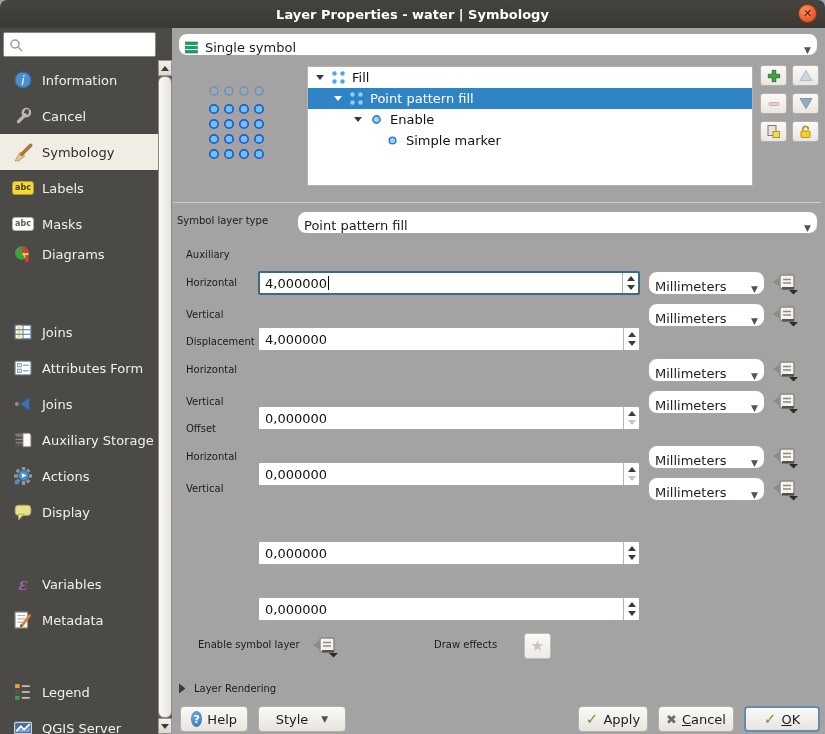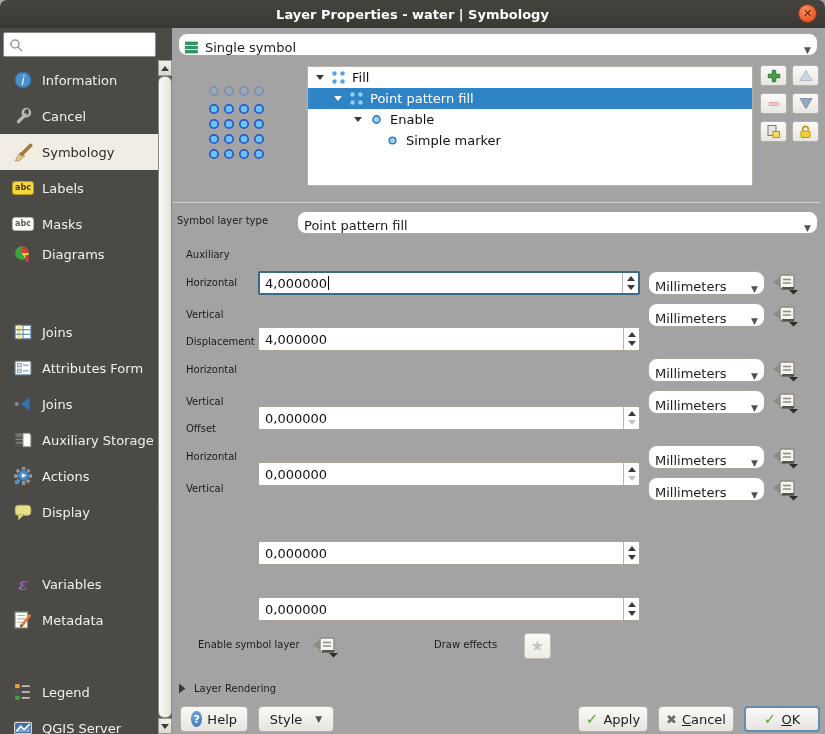--- a/index.html
+++ b/index.html
@@ -542,21 +542,21 @@
     <svg width="8" height="11" viewBox="0 0 8 11">
         <polygon points="1,0.5 7.5,5.5 1,10.5" fill="#3a3a38"></polygon>
       </svg>
     <span class="lbl b">Layer Rendering</span>
   </div>
 
   <div class="fbtn" style="left:180px;top:706px;width:68px">
     <span class="help-q">?</span>
     <span>Help</span>
   </div>
-  <div class="fbtn" style="left:258px;top:706px;width:76px">
+  <div class="fbtn" style="left:258px;top:706px;width:88px">
     <span>Style</span>
     <span style="font-size:9px;color:#55534e;margin-left:8px">▼</span>
   </div>
   <div class="fbtn" style="left:578px;top:706px;width:70px">
     <span class="chk-green">✓</span>
     <span>Apply</span>
   </div>
   <div class="fbtn" style="left:658px;top:706px;width:76px">
     <span class="x-gray">✖</span>
     <span class="ulf">Cancel</span>

